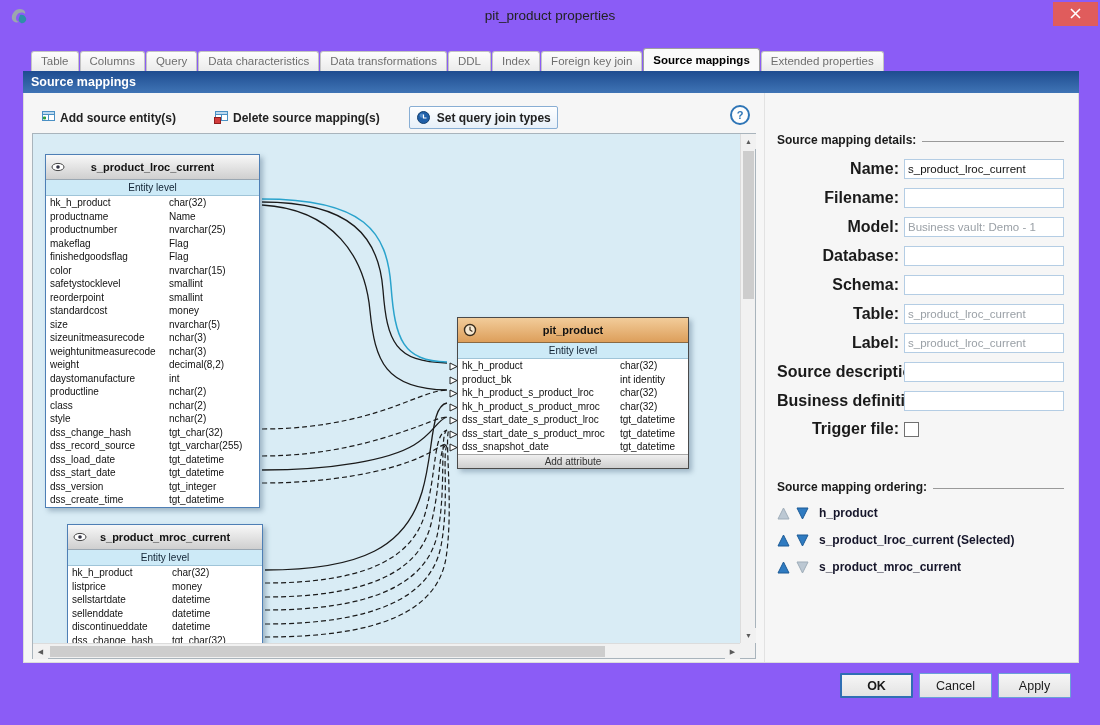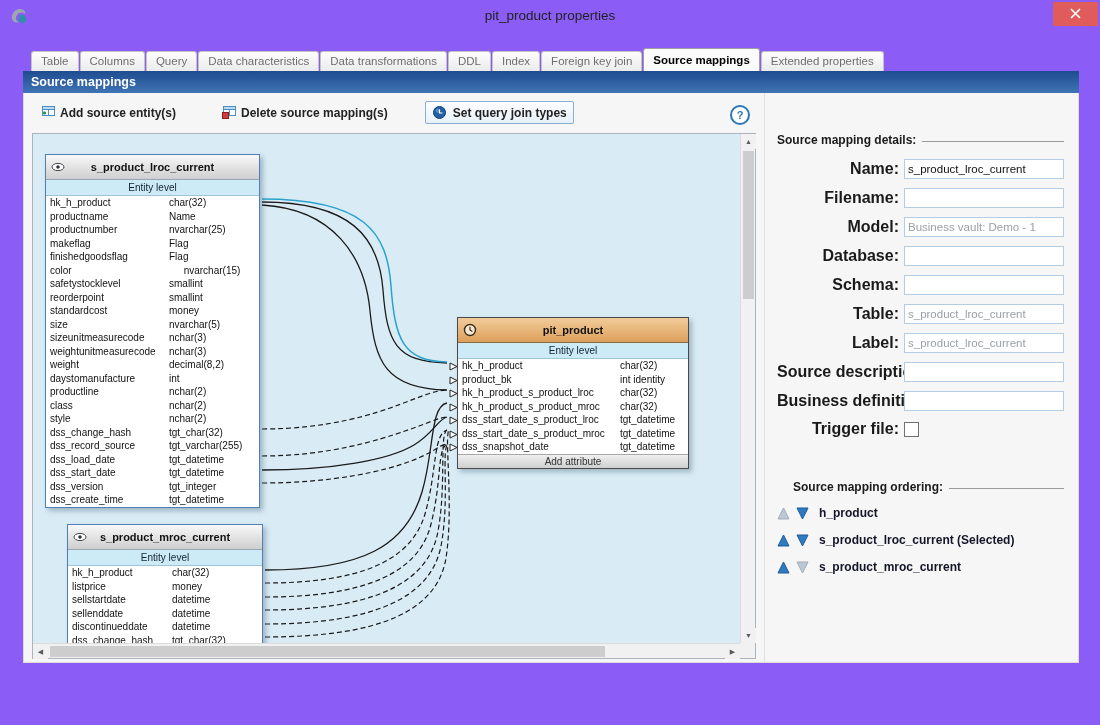--- a/index.html
+++ b/index.html
@@ -18,21 +18,21 @@
   .tab.selected{background:#fafafa;color:#000;font-weight:bold;height:22px;line-height:22px;border-color:#9f9f9f;z-index:4;position:relative;}
 
   
   .section-header{position:absolute;left:22px;top:70px;width:1056px;height:22px;background:linear-gradient(#1e4c90,#3f74b5);
        color:#ffffff;font-size:12.5px;font-weight:bold;line-height:22px;padding-left:8px;box-sizing:border-box;z-index:2;}
 
   
   .content{position:absolute;left:22px;top:92px;width:1056px;height:570px;background:#f6f6f6;border:1px solid #dcdcdc;border-top:none;box-sizing:border-box;}
 
   
-  .toolbar{position:absolute;left:8px;top:8px;width:724px;height:28px;display:flex;align-items:flex-start;gap:30px;}
+  .toolbar{position:absolute;left:8px;top:8px;width:724px;height:28px;display:flex;align-items:flex-end;gap:22px;}
   .tool-btn{display:flex;align-items:center;gap:5px;background:transparent;border:1px solid transparent;font-size:12px;font-weight:bold;color:#222;
        font-family:"Liberation Sans",sans-serif;padding:3px 6px;cursor:pointer;}
   .tool-btn.framed{border:1px solid #88aed4;background:linear-gradient(#fdfeff,#e7f0f9);border-radius:2px;box-shadow:0 1px 0 rgba(255,255,255,.8) inset;}
   .t-icon{display:inline-flex;width:16px;height:15px;align-items:center;justify-content:center;}
   .help{position:absolute;right:6px;top:4px;width:16px;height:16px;border:2px solid #2e75b6;border-radius:50%;
        color:#2e75b6;font-weight:bold;font-size:11px;line-height:16px;text-align:center;cursor:pointer;background:#fdfdfd;}
 
   
   .diagram{position:absolute;left:8px;top:40px;width:724px;height:526px;border:1px solid #a9b4bc;box-sizing:border-box;background:#ffffff;}
   .canvas{position:absolute;left:0;top:0;width:707px;height:509px;background:#d9ecf5;overflow:hidden;}
@@ -63,21 +63,21 @@
   
   .details{position:absolute;left:740px;top:0;width:316px;height:100%;box-sizing:border-box;padding:40px 16px 0 12px;border-left:1px solid #e2e2e2;}
   .group-head{display:flex;align-items:center;margin-bottom:12px;}
   .group-head .gh-label{font-size:12px;font-weight:bold;color:#1a1a1a;white-space:nowrap;}
   .group-head .rule{flex:1;border-top:1px solid #9a9a9a;margin-left:6px;margin-top:3px;}
   .field-row{display:flex;align-items:center;margin-bottom:9px;}
   .field-label{width:122px;text-align:right;font-size:16px;font-weight:bold;color:#1a1a1a;margin-right:5px;white-space:nowrap;}
   .field-input{width:152px;height:18px;border:1px solid #b4cde4;background:#ffffff;font-size:11.5px;color:#111;padding:0 3px;font-family:"Liberation Sans",sans-serif;}
   .field-input.muted{color:#9aa0a6;}
   .checkbox{width:13px;height:13px;border:1px solid #707070;background:#ffffff;display:inline-block;cursor:pointer;}
-  .ordering-head{margin-top:42px;margin-left:16px;}
+  .ordering-head{margin-top:42px;}
   .order-row{display:flex;align-items:center;gap:6px;margin-bottom:13px;}
   .order-arrow{width:13px;height:13px;cursor:pointer;display:inline-flex;}
   .order-label{font-size:12px;font-weight:bold;color:#15152a;margin-left:4px;white-space:nowrap;}
 
   
   .footer{position:absolute;right:28px;bottom:26px;display:flex;gap:6px;}
   .btn{width:73px;height:25px;font-size:12.5px;color:#1a1a1a;background:linear-gradient(#f6f6f6,#e3e3e3);
        border:1px solid #6aa1d8;border-radius:1px;cursor:pointer;font-family:"Liberation Sans",sans-serif;}
   .btn.default{border:2px solid #2f6fb4;font-weight:bold;}
 </style>
@@ -208,21 +208,21 @@
             <div class="entity-row">
               <span class="col-name">makeflag</span>
               <span class="col-type" style="width: 86px;">Flag</span>
             </div>
             <div class="entity-row">
               <span class="col-name">finishedgoodsflag</span>
               <span class="col-type" style="width: 86px;">Flag</span>
             </div>
             <div class="entity-row">
               <span class="col-name">color</span>
-              <span class="col-type" style="width: 86px; text-align: center;">nvarchar(15)</span>
+              <span class="col-type" style="width: 86px;">nvarchar(15)</span>
             </div>
             <div class="entity-row">
               <span class="col-name">safetystocklevel</span>
               <span class="col-type" style="width: 86px;">smallint</span>
             </div>
             <div class="entity-row">
               <span class="col-name">reorderpoint</span>
               <span class="col-type" style="width: 86px;">smallint</span>
             </div>
             <div class="entity-row">
@@ -487,13 +487,18 @@
               <svg width="13" height="13" viewBox="0 0 13 13">
                 <polygon points="1,1 12,1 6.5,12" fill="#bcc8d3" stroke="#9fadb9"></polygon>
               </svg>
             </span>
             <span class="order-label">s_product_mroc_current</span>
           </div>
         </div>
     </div>
   </div>
 
+  <div class="footer">
+    <button class="btn default">OK</button>
+    <button class="btn">Cancel</button>
+    <button class="btn">Apply</button>
+  </div>
 </div>
 
 </body></html>

